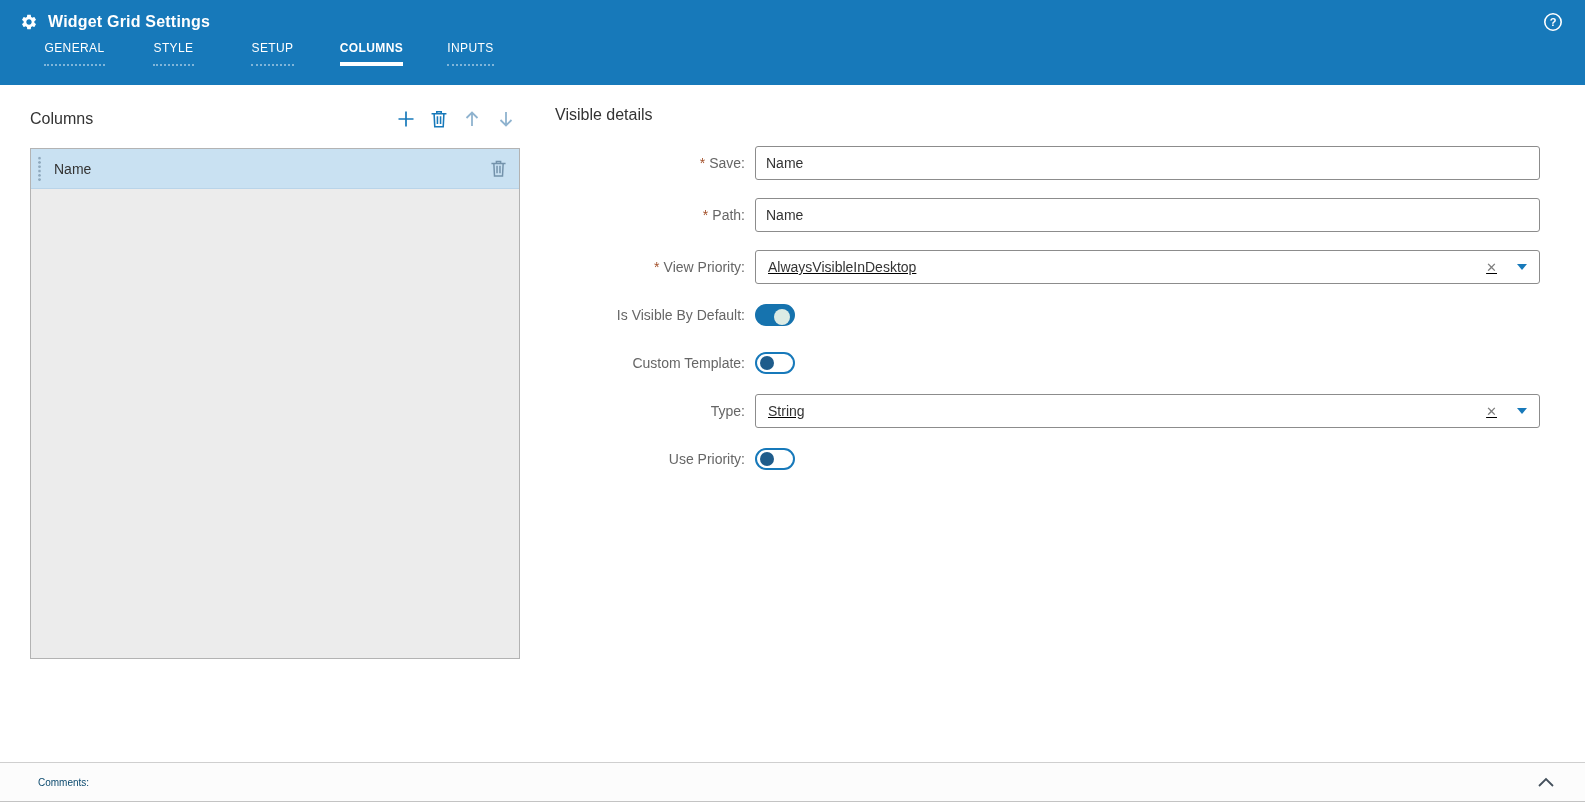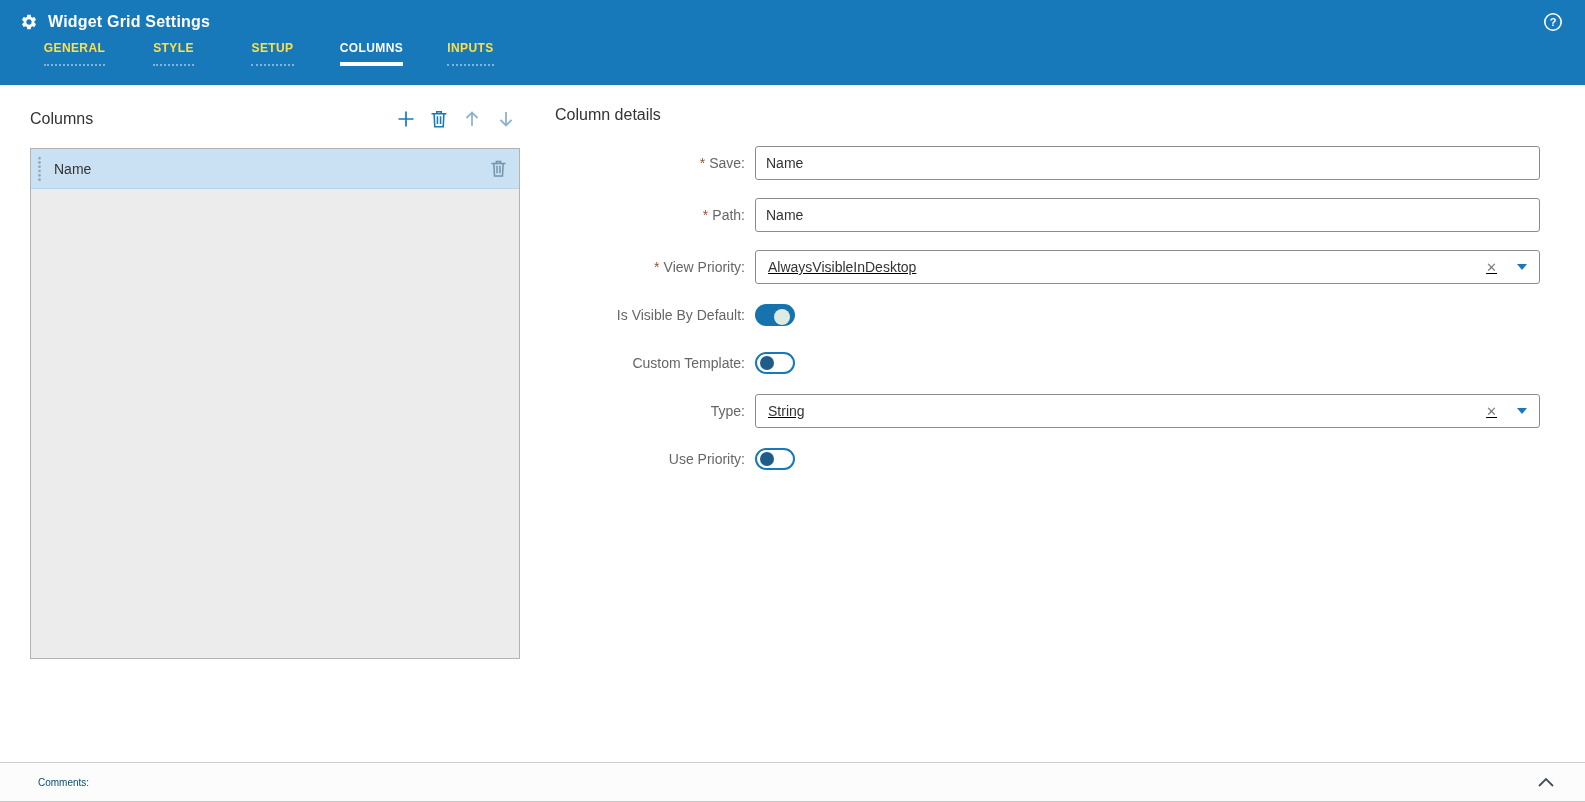--- a/index.html
+++ b/index.html
@@ -7,22 +7,22 @@
   .app { width:1585px; height:802px; display:flex; flex-direction:column; overflow:hidden; background:#fff; }
 
   
   .topbar { background:#1779ba; height:85px; flex:0 0 auto; position:relative; }
   .title-row { display:flex; align-items:center; padding:12px 22px 0 20px; }
   .gear { display:inline-flex; margin-right:10px; }
   .title { color:#ffffff; font-size:16px; font-weight:bold; letter-spacing:.2px; }
   .help { margin-left:auto; cursor:pointer; display:inline-flex; }
   .tabs { display:flex; padding-left:25px; margin-top:9px; }
   .tab { width:99px; display:flex; justify-content:center; cursor:pointer; }
-  .tab-label { font-size:12px; letter-spacing:.4px; color:#fde047; padding-bottom:9px;
-               border-bottom:2px dotted rgba(255,255,255,.45); text-transform:uppercase;font-weight:bold; }
+  .tab-label { font-size:12px; letter-spacing:.4px; color:#ffffff; padding-bottom:9px;
+               border-bottom:2px dotted rgba(255,255,255,.45); text-transform:uppercase; }
   .tab.active .tab-label { color:#fff; border-bottom:4px solid #fff; padding-bottom:7px; font-weight:bold; }
 
   
   .content { flex:1 1 auto; display:flex; background:#fff; overflow:hidden; }
   .left { width:490px; margin-left:30px; flex:0 0 auto; }
   .left-head { display:flex; align-items:center; justify-content:space-between; margin-top:19px; height:30px; }
   .panel-title { font-size:16px; font-weight:normal; color:#333; }
   .toolbar { display:flex; align-items:center; gap:14px; padding-right:4px; }
   .tool-btn { display:inline-flex; cursor:pointer; }
   .tool-btn.disabled { cursor:default; }
@@ -151,21 +151,21 @@
           <span class="row-trash">
             <svg width="17" height="19" viewBox="0 0 16 18">
                 <path d="M2 4.2h12M6 4.2V2.4h4v1.8M3.6 4.4l.6 11.6h7.6l.6-11.6M6.6 7.2v5.6M9.4 7.2v5.6" stroke="#7392ab" stroke-width="1.4" fill="none" stroke-linecap="square"></path>
               </svg>
           </span>
         </div>
       </div>
     </section>
 
     <section class="right">
-      <h2 class="details-title">Column details</h2>
+      <h2 class="details-title">Visible details</h2>
       <div class="form">
 
         <div class="frow gap-s">
           <div class="flabel"><span class="req">*</span><span>Save:</span></div>
           <div class="fctrl">
               <input class="text-input" type="text" value="Name" style="">
             </div>
         </div>
 
         <div class="frow gap-s">

